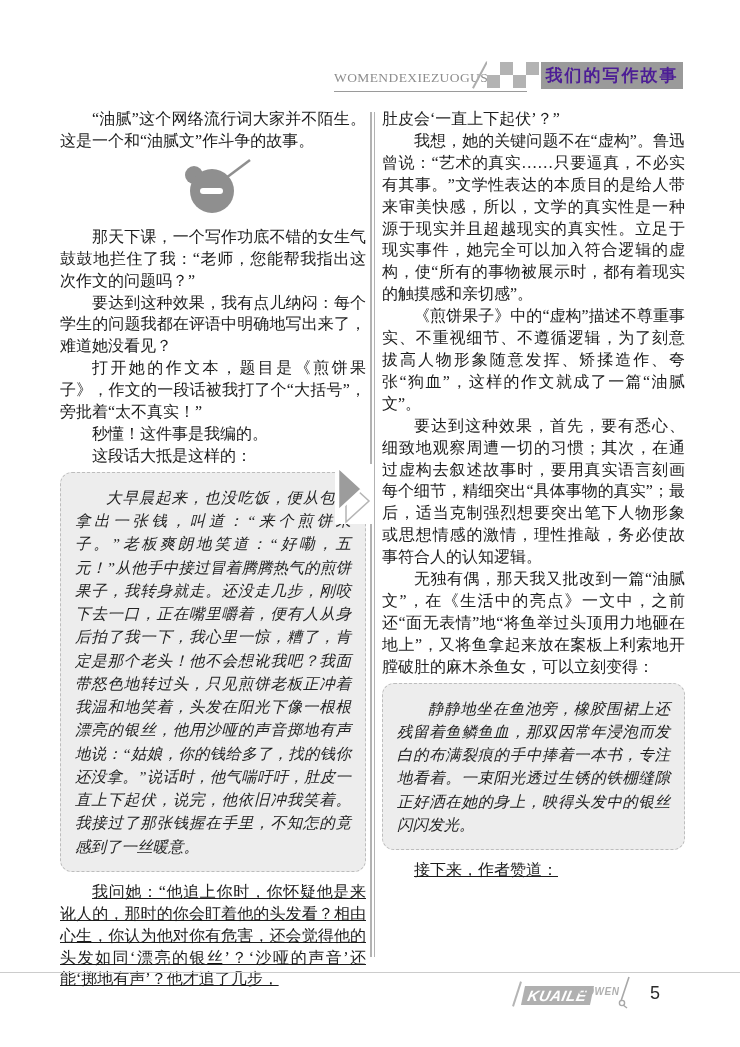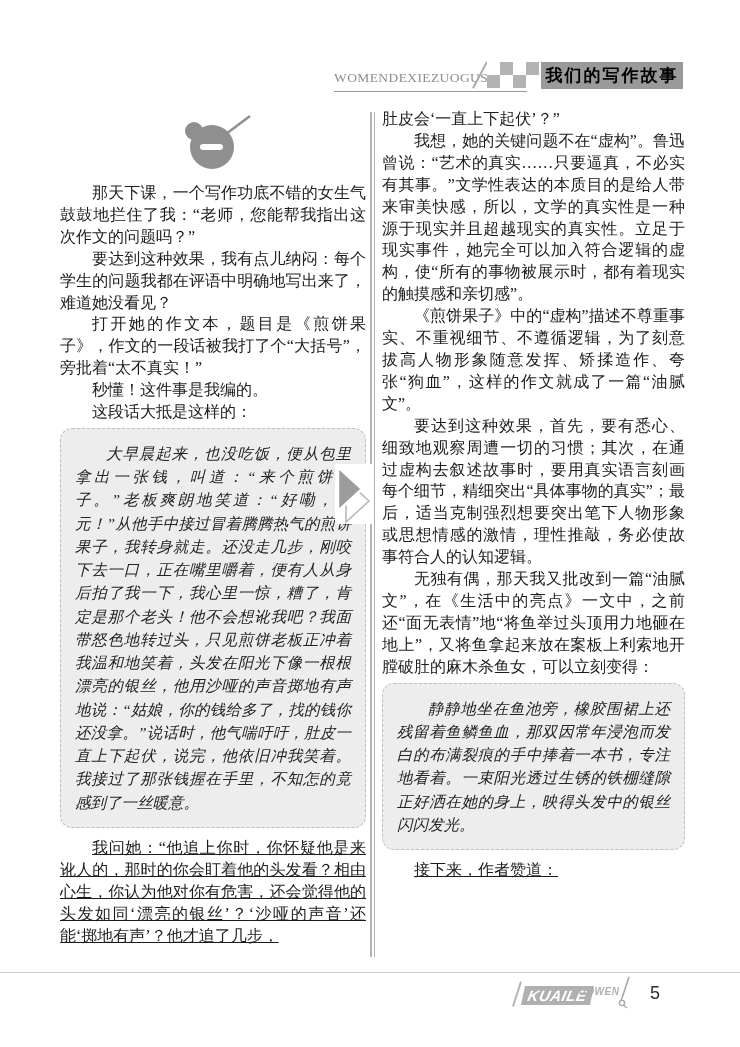--- a/index.html
+++ b/index.html
@@ -19,21 +19,21 @@
     position:absolute;top:60px;left:479px;height:30px;width:0;
     border-left:2px solid #adadad;transform:rotate(28deg);
   }
   .checker{
     position:absolute;top:62px;left:487px;width:52px;height:26px;
     background:conic-gradient(#b3b3b3 90deg,#ffffff 90deg 180deg,#b3b3b3 180deg 270deg,#ffffff 270deg);
     background-size:26px 26px;
   }
   .htitle{
     position:absolute;top:62px;left:541px;width:142px;height:27px;
-    background:#9a9a9a;color:#000000;
+    background:#9a9a9a;color:#4c1d95;
     font-family:"Liberation Sans","DejaVu Sans",sans-serif;
     font-size:17px;font-weight:bold;line-height:27px;text-align:center;letter-spacing:2px;
   }
   
   .col{position:absolute;top:108px;font-size:16px;line-height:1.37;text-align:justify;}
   .col.left{left:60px;width:306px;}
   .col.right{left:382px;width:303px;}
   .col p{margin:0;text-indent:2em;}
   .col p.no-indent{text-indent:0;}
   .divider{
@@ -80,20 +80,21 @@
 <body>
 
 <div>
 
   <span class="pinyin">WOMENDEXIEZUOGUSHI&gt;&gt;&gt;</span>
   <span class="header-slash"></span>
   <span class="checker"></span>
   <span class="htitle">我们的写作故事</span>
 
   <div class="col left">
+    <p>“油腻”这个网络流行词大家并不陌生。这是一个和“油腻文”作斗争的故事。</p>
 
     <div class="sec-icon">
       <svg width="86" height="60" viewBox="0 0 86 60">
         <line x1="48" y1="26" x2="80" y2="2" stroke="#8f8f8f" stroke-width="2.5"></line>
         <circle cx="24" cy="17" r="9" fill="#8f8f8f"></circle>
         <circle cx="42" cy="33" r="22" fill="#8f8f8f"></circle>
         <rect x="30" y="30" width="23" height="6" rx="3" fill="#ffffff"></rect>
       </svg>
     </div>
 

